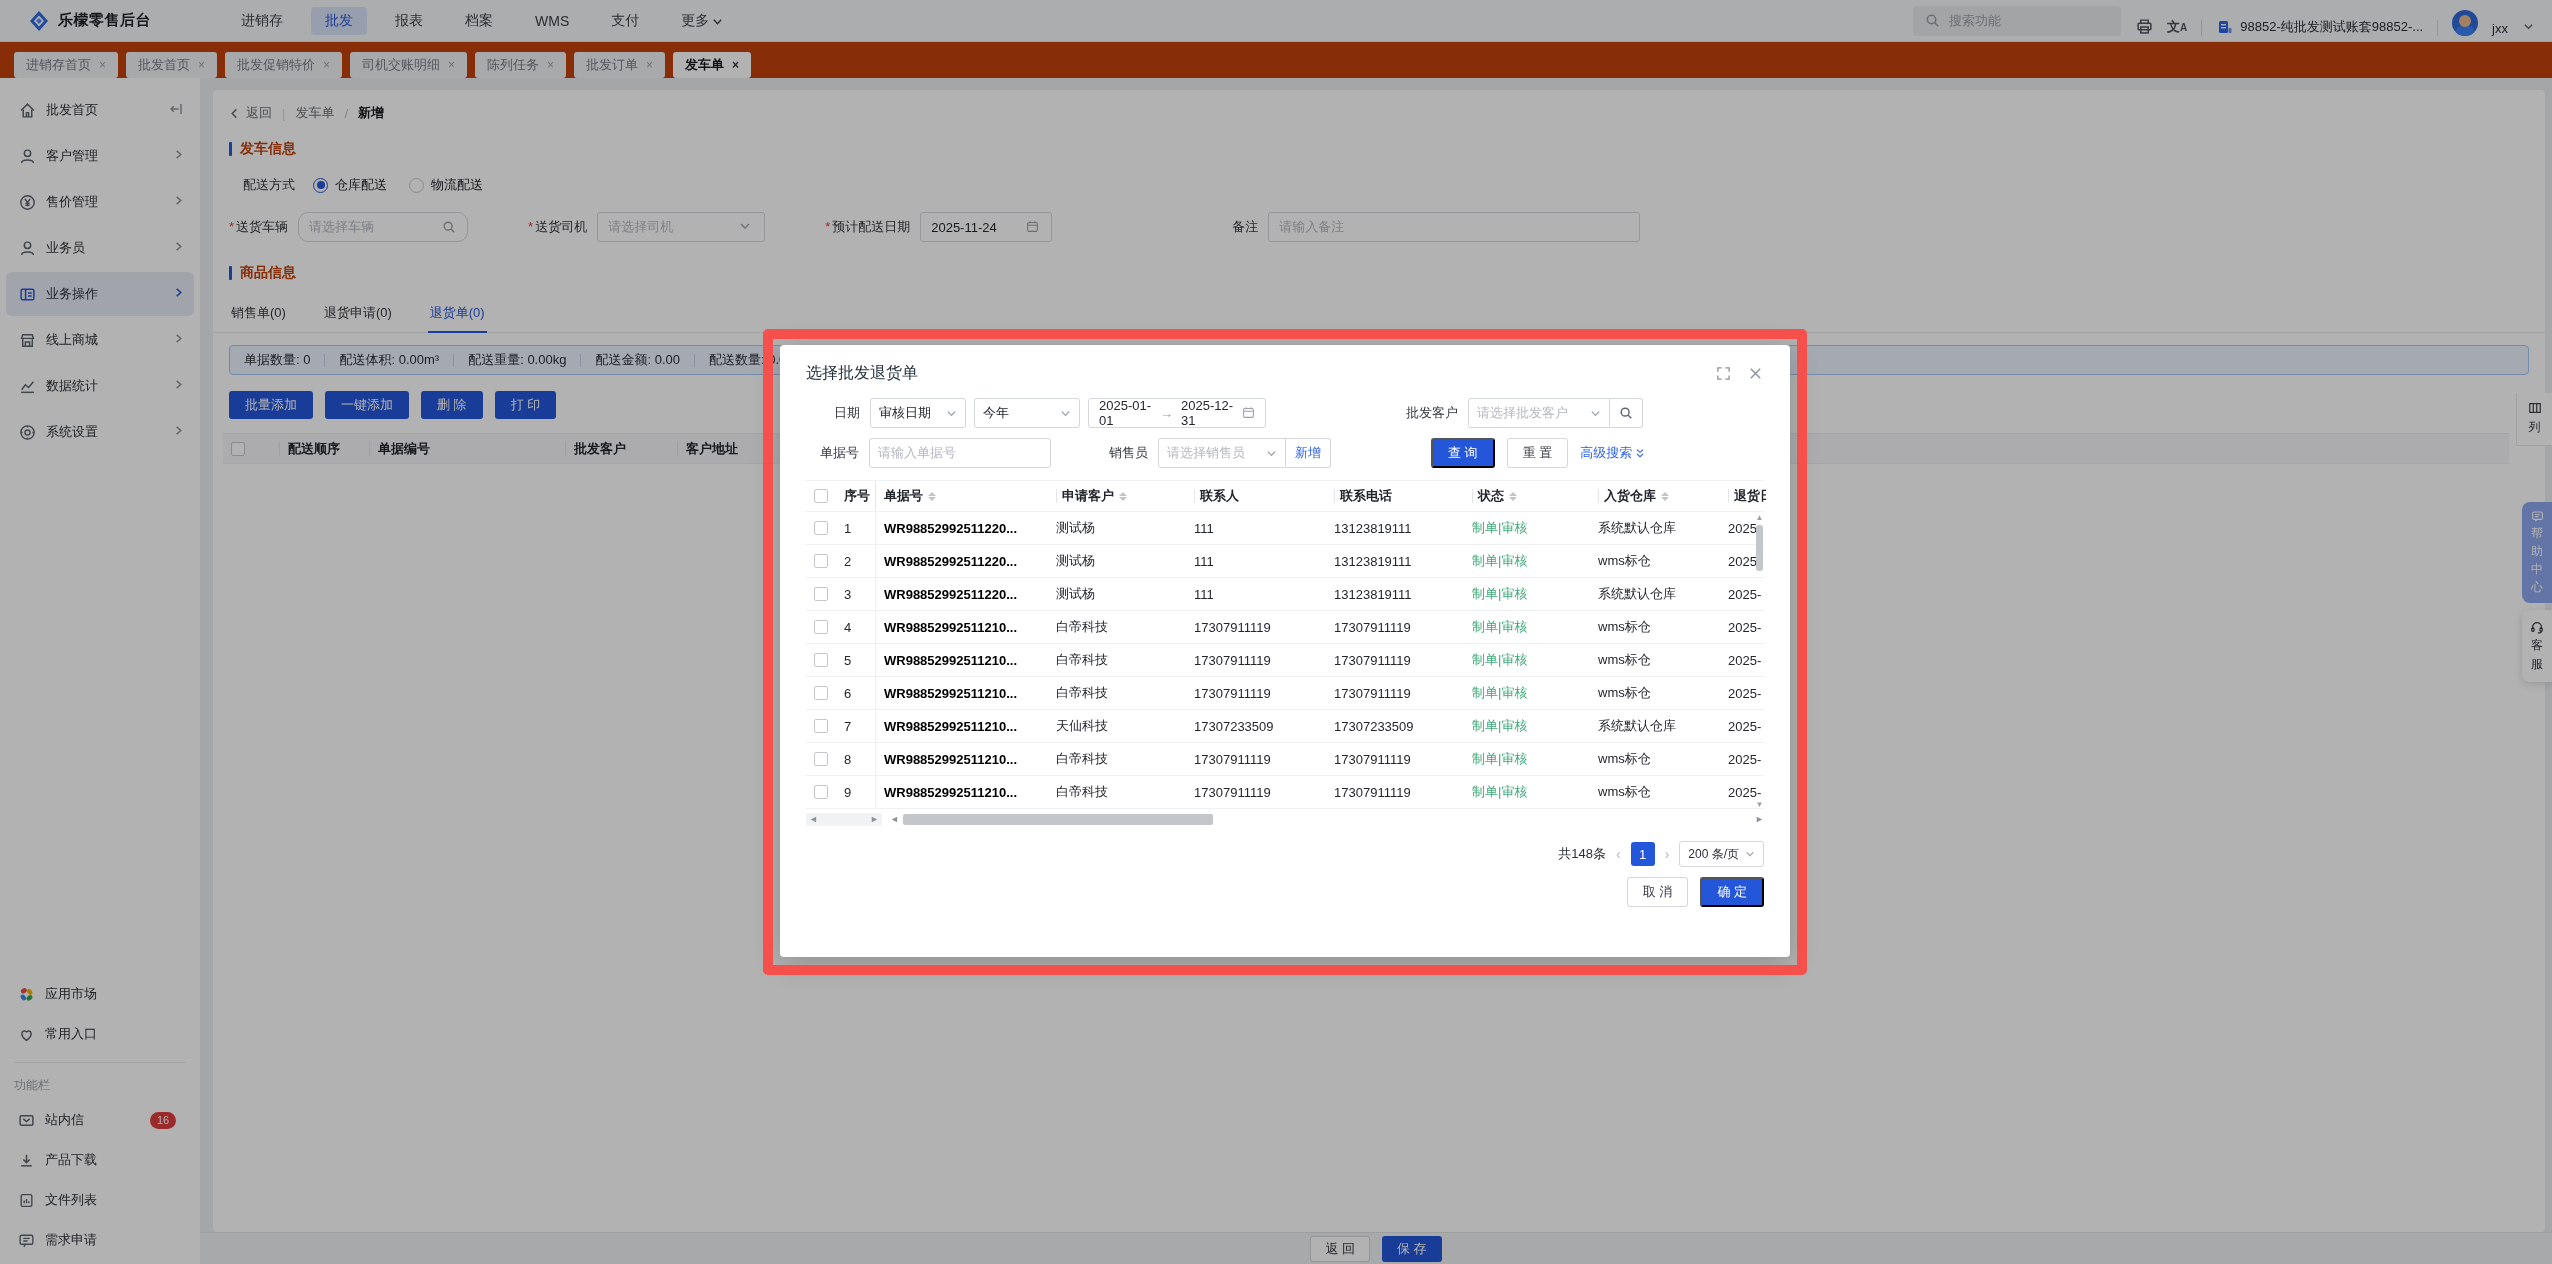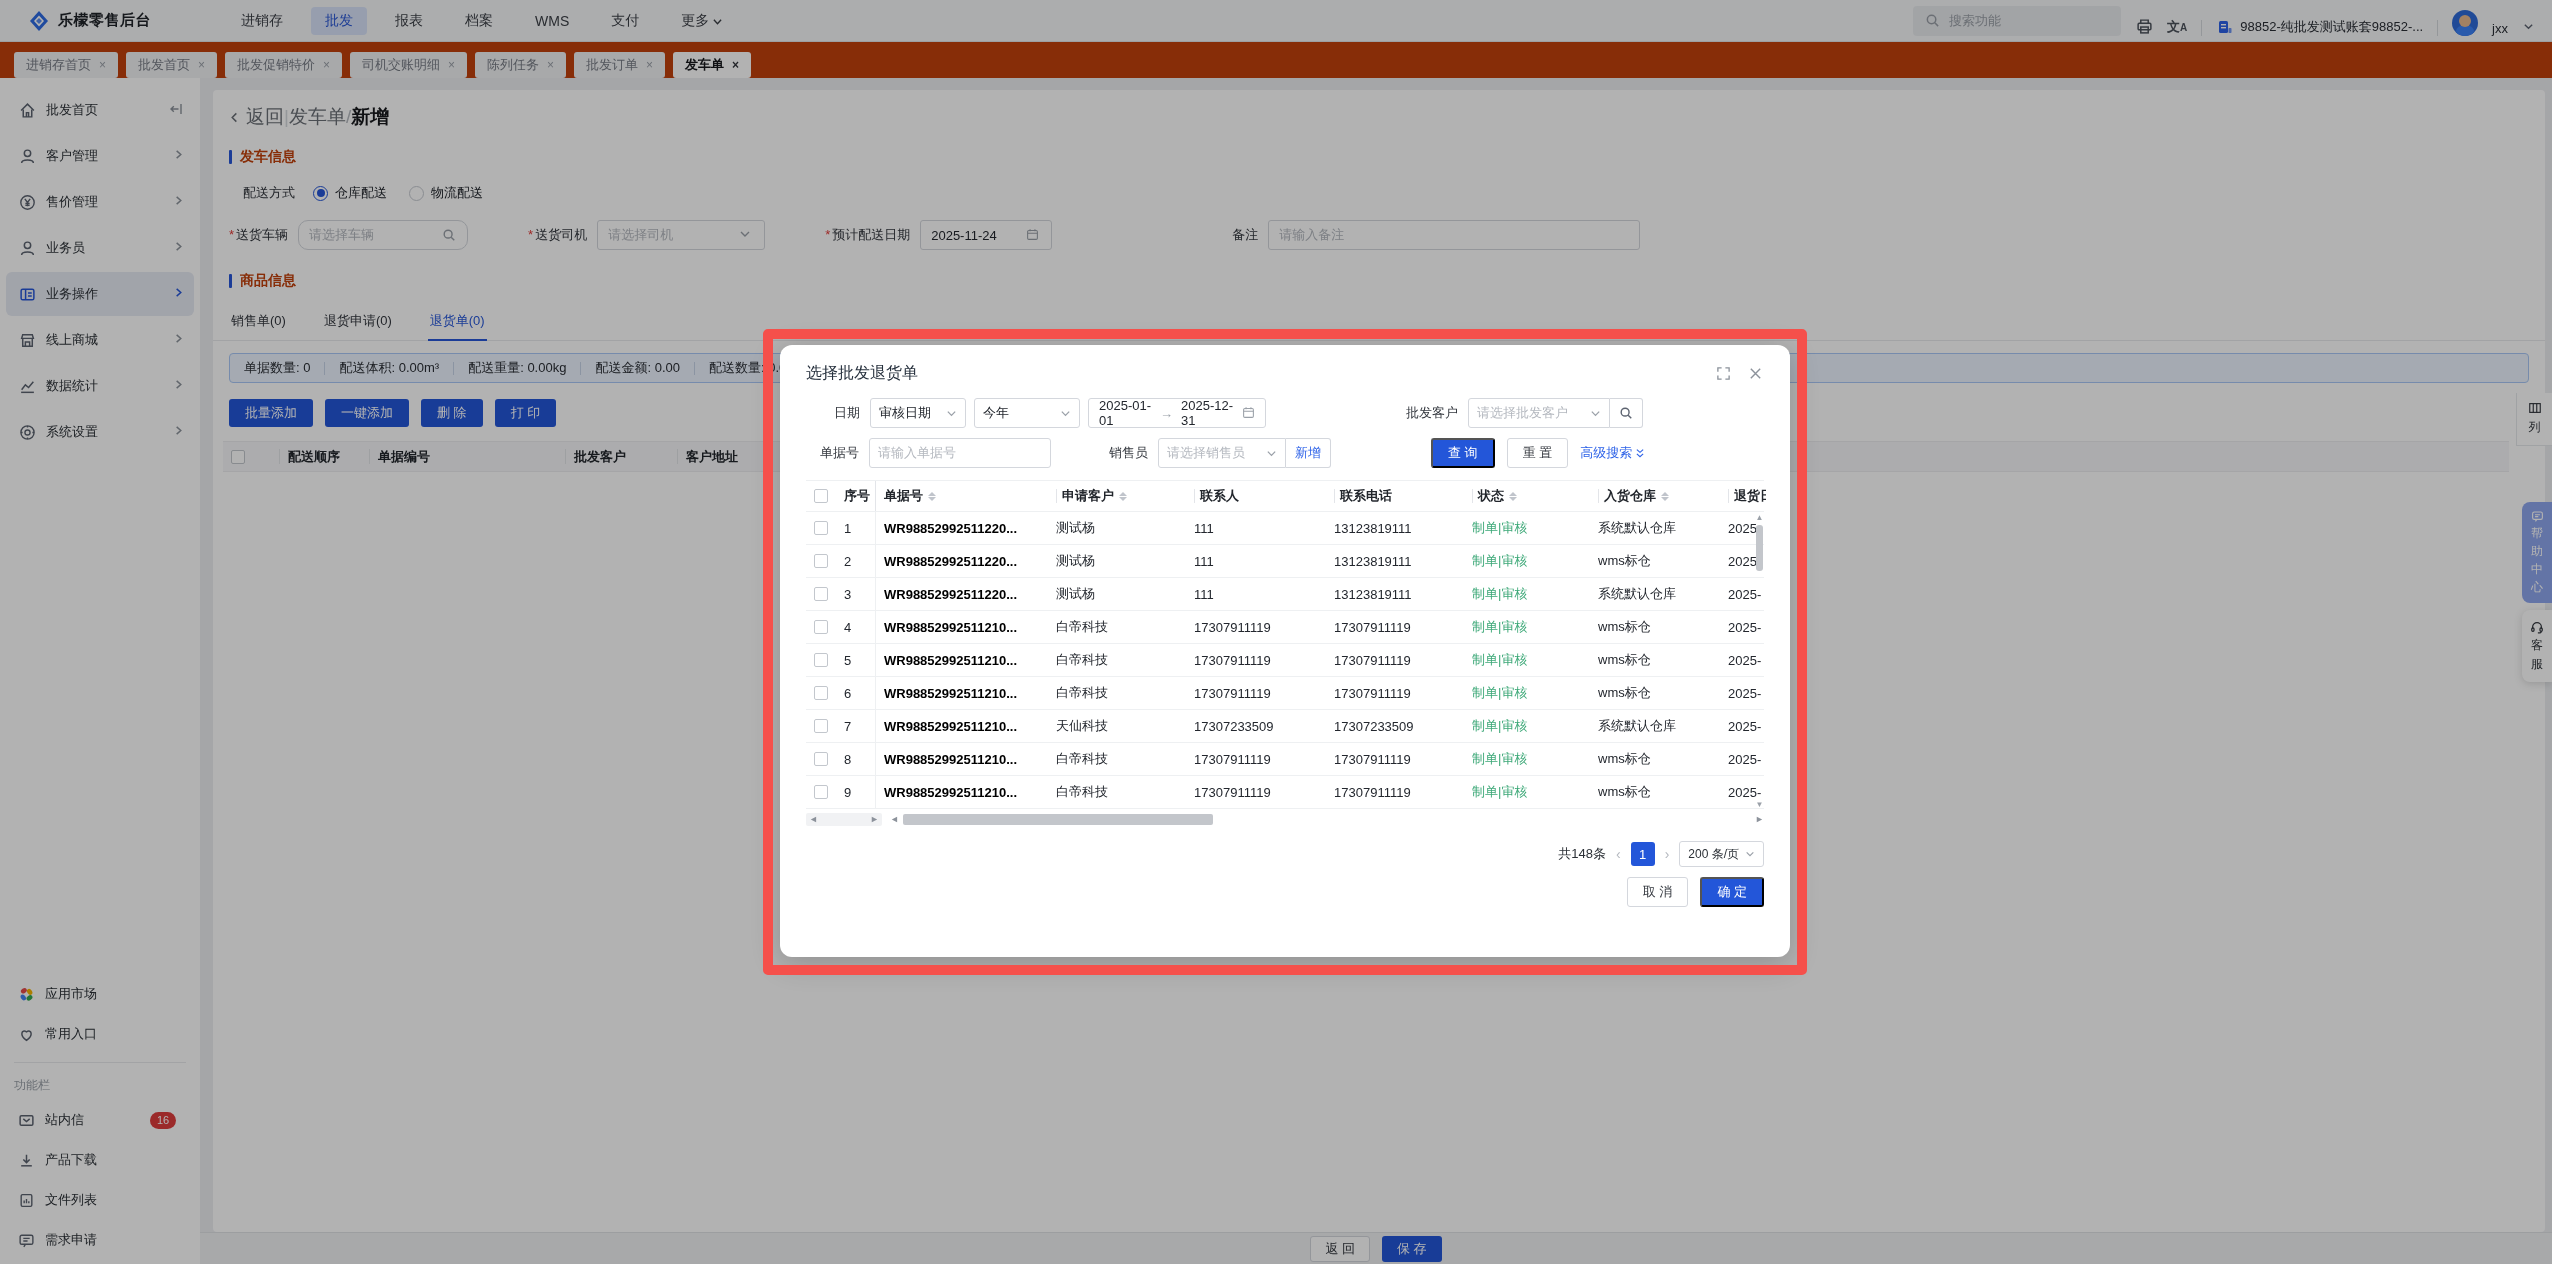--- a/index.html
+++ b/index.html
@@ -42,21 +42,21 @@
   .side-item.active .s-icon, .side-item.active .s-arrow { color:#2757d8; }
   .side-bottom { margin-top:auto; padding-bottom:4px; }
   .side-sm { height:40px; display:flex; align-items:center; gap:10px; padding:0 10px 0 18px; cursor:pointer; font-size:13px; color:#2b3036; }
   .side-sm .s-icon { width:17px; height:17px; color:#5c6370; display:flex; align-items:center; justify-content:center; }
   .side-divider { height:1px; background:#e8eaed; margin:8px 14px; }
   .group-label { font-size:12px; color:#9aa0a8; padding:6px 0 6px 14px; }
   .badge { margin-left:auto; margin-right:14px; background:#df3d3d; color:#fff; font-size:11px; min-width:26px; height:17px; border-radius:9px; display:flex; align-items:center; justify-content:center; padding:0 6px; }
 
   
   .content-card { position:absolute; left:213px; top:90px; right:7px; bottom:32px; background:#fff; border-radius:4px; overflow:hidden; z-index:3; }
-  .breadcrumb { display:flex; align-items:center; padding:14px 16px 10px 16px; font-size:19px; }
+  .breadcrumb { display:flex; align-items:center; gap:10px; padding:14px 16px 10px 16px; font-size:13px; }
   .bc-back { color:#6b7077; display:flex; align-items:center; gap:6px; cursor:pointer; }
   .bc-sep { color:#d5d8dd; }
   .bc-section { color:#6b7077; }
   .bc-slash { color:#b6bac0; }
   .bc-current { color:#17191d; font-weight:bold; }
   .sec-title { display:flex; align-items:center; gap:8px; font-size:14px; font-weight:bold; color:#c2410c; padding:8px 16px; }
   .sec-bar { width:3px; height:14px; background:#2757d8; border-radius:1px; }
   .radio-row { display:flex; align-items:center; gap:18px; padding:10px 16px 12px 30px; }
   .radio-label { color:#33373e; }
   .radio { display:flex; align-items:center; gap:7px; cursor:pointer; color:#23272e; }
@@ -91,21 +91,21 @@
 
   
   .col-tab { position:absolute; right:0; top:393px; width:36px; background:#fff; border-left:1px solid #e6e8eb; border-bottom:1px solid #e6e8eb; display:flex; flex-direction:column; align-items:center; gap:5px; padding:8px 0 10px 0; z-index:3; font-size:12px; color:#33373e; }
   .help-pill { position:absolute; right:0; top:502px; width:30px; background:#8ea6ee; border-radius:8px 0 0 8px; display:flex; flex-direction:column; align-items:center; gap:3px; padding:8px 0; color:#fff; font-size:12px; z-index:3; }
   .svc-pill { position:absolute; right:0; top:610px; width:30px; background:#fff; border-radius:8px 0 0 8px; box-shadow:0 2px 8px rgba(0,0,0,.15); display:flex; flex-direction:column; align-items:center; gap:4px; padding:10px 0; color:#2b3036; font-size:12px; z-index:3; }
   .v-char { line-height:1.25; }
 
   
   .mask { position:absolute; inset:0; background:rgba(0,0,0,.30); z-index:50; }
   .annotation-rect { position:absolute; left:763px; top:329px; width:1044px; height:646px; border:10px solid #f5504b; border-radius:5px; z-index:70; pointer-events:none; }
-  .modal { position:absolute; left:780px; top:345px; width:1010px; height:612px; background:#fff; border-radius:12px; z-index:60; padding:18px 26px 0 26px; box-shadow:0 6px 30px rgba(0,0,0,.2); }
+  .modal { position:absolute; left:780px; top:345px; width:1010px; height:612px; background:#fff; border-radius:4px; z-index:60; padding:18px 26px 0 26px; box-shadow:0 6px 30px rgba(0,0,0,.2); }
   .m-head { display:flex; align-items:center; }
   .m-title { font-size:16px; color:#26303d; font-weight:500; }
   .m-head-icons { margin-left:auto; display:flex; gap:16px; color:#8c929b; }
   .m-head-icons .hi { width:16px; height:16px; cursor:pointer; display:flex; }
   .m-tabs { display:flex; gap:26px; margin-top:14px; }
   .m-tab { padding:4px 2px 9px 2px; font-size:14px; color:#2b3036; position:relative; cursor:pointer; }
   .m-tab.active { color:#2757d8; }
   .m-tab.active::after { content:""; position:absolute; left:0; right:0; bottom:0; height:3px; background:#2757d8; border-radius:2px; }
   .m-filters { margin-top:14px; display:flex; flex-direction:column; gap:10px; }
   .fr { display:flex; align-items:center; }

